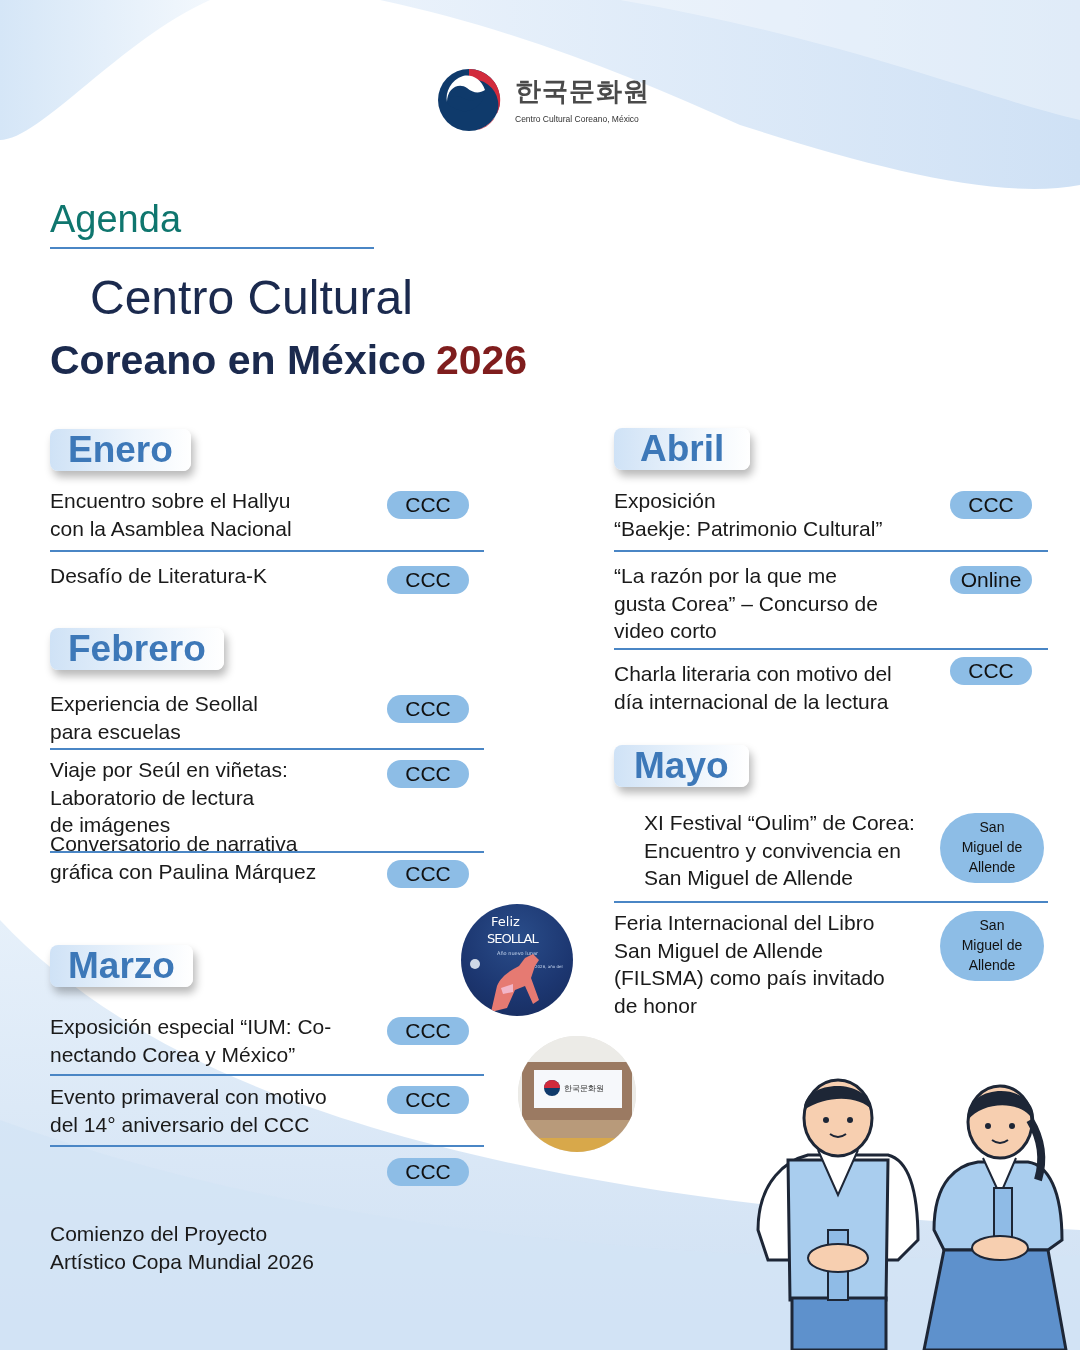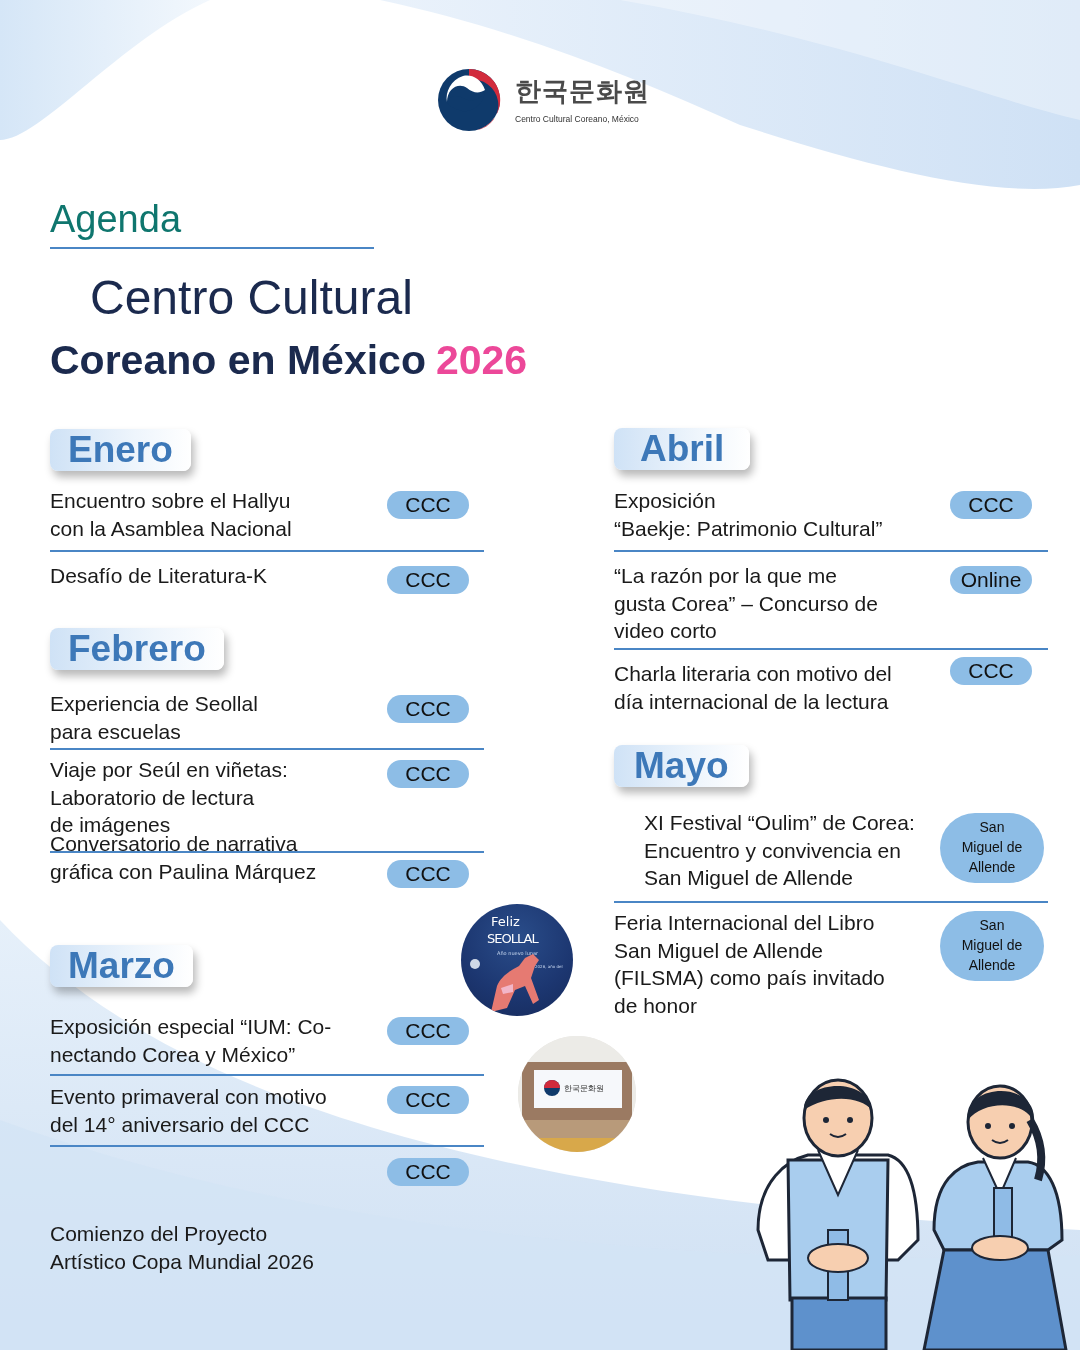--- a/index.html
+++ b/index.html
@@ -16,21 +16,21 @@
   .logo { position: absolute; left: 437px; top: 68px; display: flex; align-items: center; z-index: 2; }
   .logo-mark { width: 64px; height: 64px; }
   .logo-text { margin-left: 14px; display: flex; flex-direction: column; }
   .logo-kr { font-family: "DejaVu Sans", sans-serif; font-size: 26px; font-weight: bold; color: #4a4a4a; letter-spacing: 1px; line-height: 30px; }
   .logo-en { font-size: 8.5px; color: #333; margin-top: 8px; }
 
   .agenda { position: absolute; left: 50px; top: 198px; font-size: 38px; color: #0f766e; z-index: 2; }
   .agenda-line { position: absolute; left: 50px; top: 247px; width: 324px; height: 2px; background: #4a86c5; z-index: 2; }
   .title1 { position: absolute; left: 50px; top: 270px; font-size: 48px; font-weight: normal; color: #1b2a4e; z-index: 2; margin-left: 40px; }
   .title2 { position: absolute; left: 50px; top: 337px; font-size: 41px; font-weight: bold; color: #1b2a4e; z-index: 2; white-space: nowrap; }
-  .title2 .year { color: #ec4899; margin-left: 10px; }
+  .title2 .year { color: #7f1d1d; margin-left: 10px; }
 
   .month {
     position: absolute; z-index: 2;
     height: 42px; padding: 0 18px;
     border-radius: 8px;
     background: linear-gradient(90deg, #cfe2f6 0%, #eef5fc 60%, #ffffff 100%);
     box-shadow: 3px 6px 8px rgba(0,0,0,0.28);
     font-size: 37px; font-weight: bold; color: #3d78b8;
     line-height: 42px;
   }

